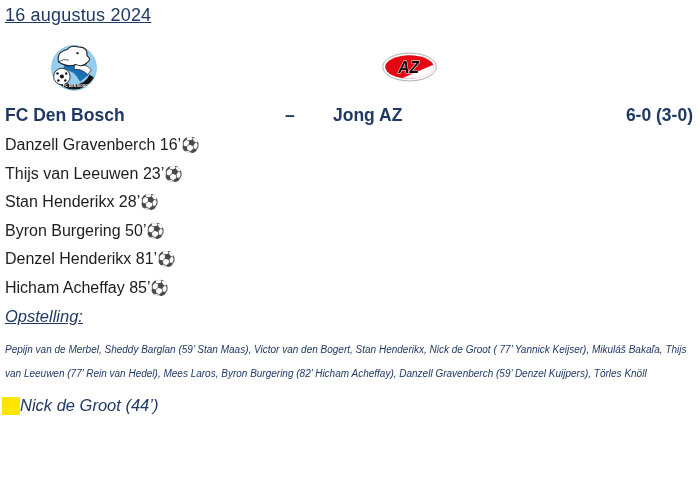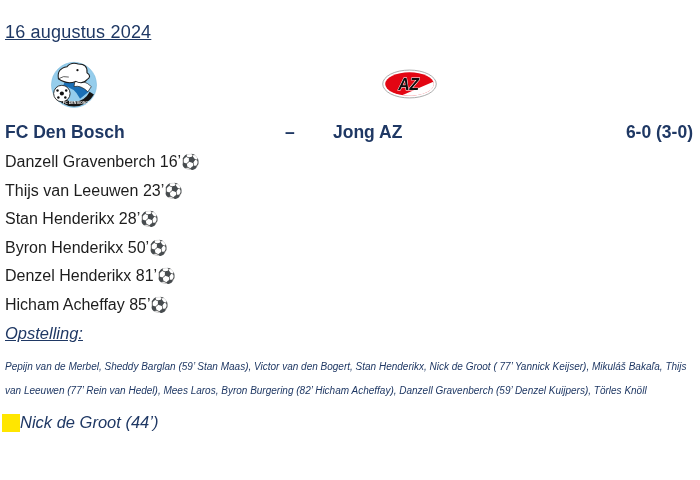--- a/index.html
+++ b/index.html
@@ -2,21 +2,21 @@
 <html><head>
 <meta charset="utf-8">
 <style>
   * { box-sizing: border-box; margin: 0; padding: 0; }
   html, body { background: #ffffff; }
   body {
     width: 700px; height: 480px; overflow: hidden;
     font-family: "Liberation Sans", sans-serif;
     color: #1f3864;
   }
-  .page { padding: 22px 5px 0 5px; width: 700px; }
+  .page { padding: 5px 5px 0 5px; width: 700px; }
 
   
   .date {
     display: inline-block;
     font-size: 18px;
     color: #1f3864;
     text-decoration: underline;
     letter-spacing: .2px;
   }
 
@@ -136,21 +136,21 @@
     <span class="match-home">FC Den Bosch</span>
     <span class="match-sep">–</span>
     <span class="match-away">Jong AZ</span>
     <span class="match-score">6-0 (3-0)</span>
   </div>
 
   <div class="goals">
     <div class="goal-row"><span>Danzell Gravenberch</span> <span>16’</span><span class="ball">⚽</span></div>
     <div class="goal-row"><span>Thijs van Leeuwen</span> <span>23’</span><span class="ball">⚽</span></div>
     <div class="goal-row"><span>Stan Henderikx</span> <span>28’</span><span class="ball">⚽</span></div>
-    <div class="goal-row"><span>Byron Henderikx</span> <span>50’</span><span class="ball">⚽</span></div>
+    <div class="goal-row"><span>Byron Burgering</span> <span>50’</span><span class="ball">⚽</span></div>
     <div class="goal-row"><span>Denzel Henderikx</span> <span>81’</span><span class="ball">⚽</span></div>
     <div class="goal-row"><span>Hicham Acheffay</span> <span>85’</span><span class="ball">⚽</span></div>
   </div>
 
   <div>
     <div class="lineup-heading">Opstelling:</div>
   </div>
 
   <div class="lineup-text">Pepijn van de Merbel, Sheddy Barglan (59’ Stan Maas), Victor van den Bogert, Stan Henderikx, Nick de Groot ( 77’ Yannick Keijser), Mikuláš Bakaľa, Thijs van Leeuwen (77’ Rein van Hedel), Mees Laros, Byron Burgering (82’ Hicham Acheffay), Danzell Gravenberch (59’ Denzel Kuijpers), Törles Knöll</div>
 

